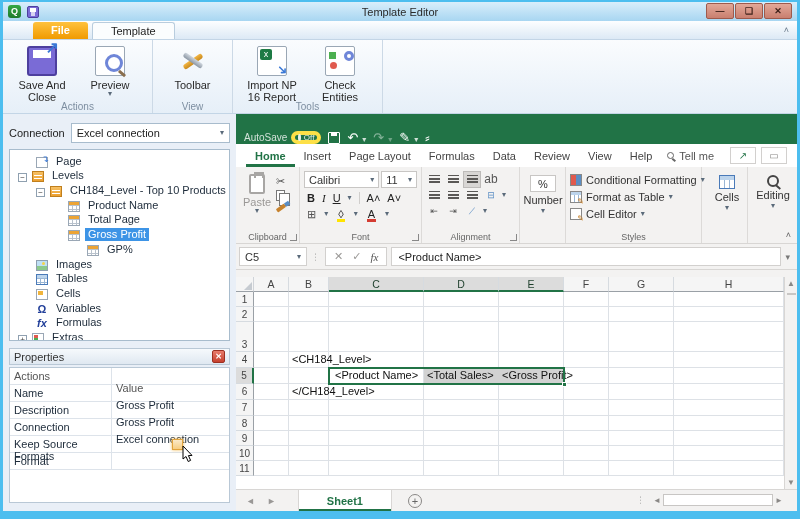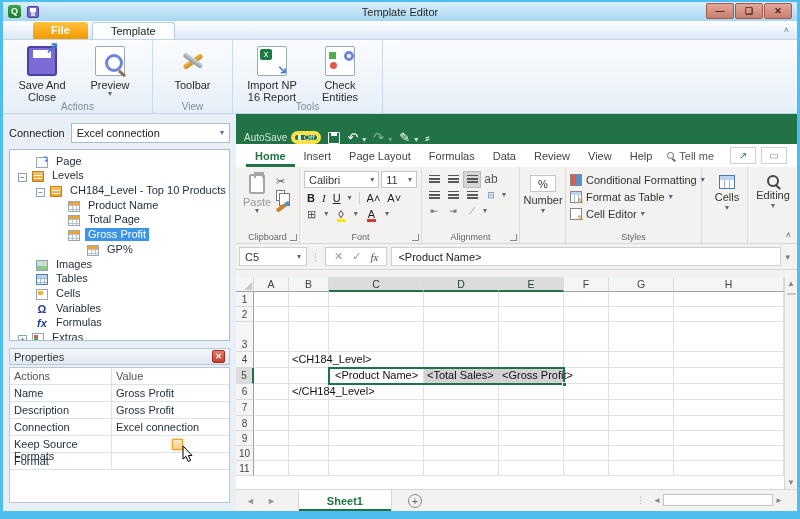--- a/index.html
+++ b/index.html
@@ -72,21 +72,21 @@
   .ti-extras:before{content:"";position:absolute;left:1px;top:1px;width:4px;height:4px;background:#e05a4e}
   .ti-extras:after{content:"";position:absolute;left:1px;bottom:1px;width:4px;height:4px;background:#4caf50}
   .tree-label{padding:0 3px;line-height:13px}
   .tree-row.selected .tree-label{background:#3d94e6;color:#fff}
   
   .props-header{margin-top:7px;height:17px;background:linear-gradient(#f6f9fc,#dfe8f1);border:1px solid #b9c8d6;display:flex;align-items:center;justify-content:space-between;padding:0 4px;color:#333}
   .props-close{width:13px;height:13px;background:linear-gradient(#e87c6c,#c6402e);border:1px solid #9c3022;border-radius:2px;color:#fff;font-size:8px;line-height:11px;text-align:center;font-weight:bold}
   .props-table{margin-top:2px;background:#fff;border:1px solid #b9c8d6;height:136px;position:relative}
   .prow{display:flex;height:17px;border-bottom:1px solid #dde3ea}
   .prow .pc1{width:102px;border-right:1px solid #dde3ea;padding:2px 4px;color:#1d2b3a}
-  .prow .pc2{flex:1;padding:2px 4px;color:#1d2b3a;position:relative}
+  .prow .pc2{flex:1;padding:14px 4px;color:#1d2b3a;position:relative}
   .prow.phead .pc1,.prow.phead .pc2{color:#555}
   .ksf-check{position:absolute;left:60px;top:3px;width:11px;height:11px;background:linear-gradient(#fbe9c8,#f6cd82);border:1px solid #e2a33c;box-shadow:0 0 3px #f0b850}
   .cursor{position:absolute;left:68px;top:11px;width:12px;height:17px;z-index:10}
   
   .excel{position:absolute;left:233px;top:0;right:0;bottom:0;background:#f3f2f1}
   .xl-green{height:30px;background:#217346;display:flex;align-items:flex-end;color:#fff;padding-left:8px;gap:7px}
   .autosave{display:flex;align-items:center;gap:4px;color:#d2e2d9;font-size:10px}
   .as-pill{width:30px;height:13px;border:4px solid #fde047;border-radius:7px;display:flex;align-items:center;padding:0 3px;gap:3px}
   .as-dot{width:7px;height:7px;border-radius:50%;background:#e8efe9}
   .as-state{font-size:8px;color:#e8efe9}

